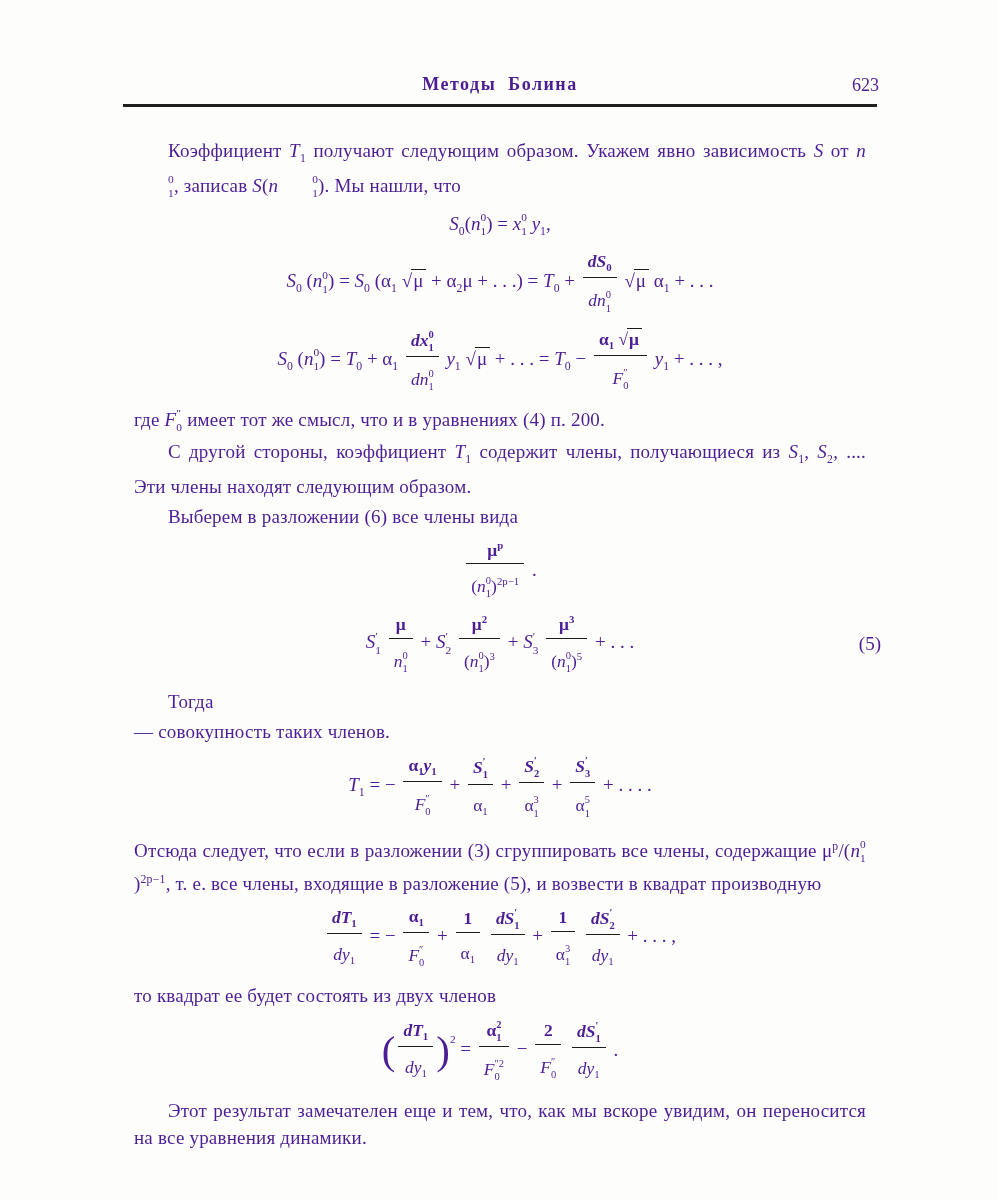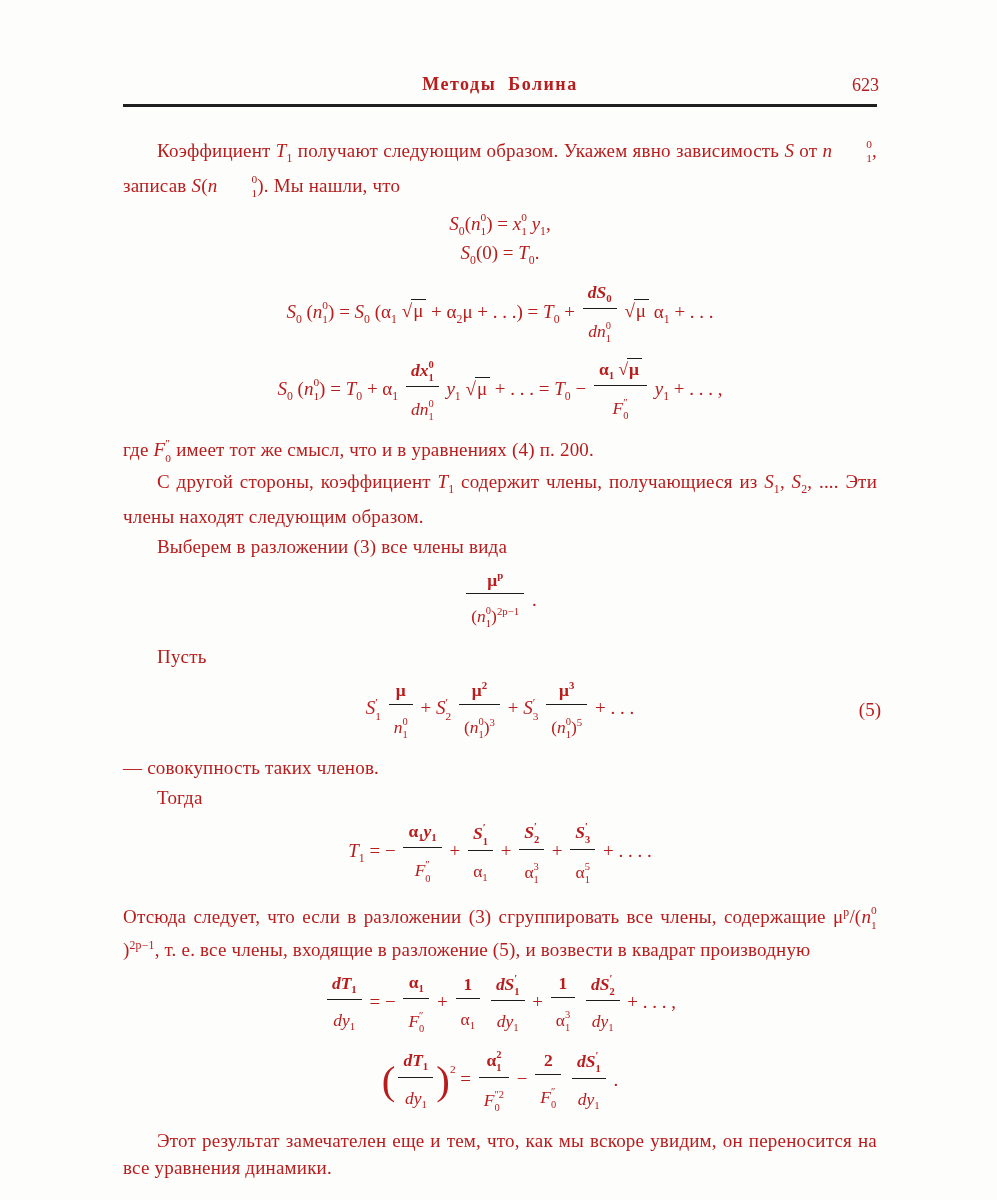--- a/index.html
+++ b/index.html
@@ -2,32 +2,32 @@
 <html lang="ru"><head>
 <meta charset="utf-8">
 <style>
   html,body{margin:0;padding:0;background:#fdfdfc;}
   .page{
     position:relative;
     width:997px;height:1200px;
     box-sizing:border-box;
     padding:74px 120px 40px 123px;
     background:#fdfdfc;
-    color:#b91c1c;
+    color:#4c1d95;
     font-family:"Liberation Serif","DejaVu Serif",serif;
     overflow:hidden;
   }
   
   .header{position:relative;height:26px;}
   .htitle{display:block;text-align:center;font-weight:bold;font-size:18px;letter-spacing:1.5px;word-spacing:6px;}
   .pnum{position:absolute;right:-2px;top:1px;font-size:18px;}
   .rule{border-bottom:3px solid #1f1f1f;margin-top:4px;margin-bottom:30px;}
 
   
-  .para{font-size:19px;line-height:27px;margin:3px 0;text-align:justify;letter-spacing:.2px;}
+  .para{font-size:19px;line-height:27px;margin:3px 11px;text-align:justify;letter-spacing:.2px;}
   .indent{text-indent:34px;}
 
   
   .eq{text-align:center;font-size:19px;margin:9px 0 13px;line-height:1.3;}
   .eq .line{display:block;margin:3px 0;}
   .eqrow{position:relative;}
   .eqnum{position:absolute;right:-4px;top:50%;transform:translateY(-50%);font-size:19px;}
 
   
   i{font-style:italic;}
@@ -51,49 +51,48 @@
   <div class="header">
     <span class="htitle">Методы Болина</span>
     <span class="pnum">623</span>
   </div>
   <div class="rule"></div>
 
   <p class="para indent">Коэффициент <i>T</i><sub>1</sub> получают следующим образом. Укажем явно зависимость <i>S</i> от <i>n</i><span class="ss"><span class="t">0</span><span class="b">1</span></span>, записав <i>S</i>(<i>n</i><span class="ss"><span class="t">0</span><span class="b">1</span></span>). Мы нашли, что</p>
 
   <div class="eq">
     <span class="line"><i>S</i><sub>0</sub>(<i>n</i><span class="ss"><span class="t">0</span><span class="b">1</span></span>) = <i>x</i><span class="ss"><span class="t">0</span><span class="b">1</span></span> <i>y</i><sub>1</sub>,</span>
-    <span class="line"><i>S</i><sub>0</sub>(0) = <i>T</i><sub>0</sub>.</span>
   </div>
 
 
   <div class="eq"><i>S</i><sub>0</sub> (<i>n</i><span class="ss"><span class="t">0</span><span class="b">1</span></span>) = <i>S</i><sub>0</sub> (α<sub>1</sub> <span class="sq">√<span class="ovl">μ</span></span> + α<sub>2</sub>μ + . . .) = <i>T</i><sub>0</sub> + <span class="fr"><span class="nu"><i>dS</i><sub>0</sub></span><span class="de"><i>dn</i><span class="ss"><span class="t">0</span><span class="b">1</span></span></span></span> <span class="sq">√<span class="ovl">μ</span></span> α<sub>1</sub> + . . .</div>
 
 
   <div class="eq"><i>S</i><sub>0</sub> (<i>n</i><span class="ss"><span class="t">0</span><span class="b">1</span></span>) = <i>T</i><sub>0</sub> + α<sub>1</sub> <span class="fr"><span class="nu"><i>dx</i><span class="ss"><span class="t">0</span><span class="b">1</span></span></span><span class="de"><i>dn</i><span class="ss"><span class="t">0</span><span class="b">1</span></span></span></span> <i>y</i><sub>1</sub> <span class="sq">√<span class="ovl">μ</span></span> + . . . = <i>T</i><sub>0</sub> − <span class="fr"><span class="nu">α<sub>1</sub> <span class="sq">√<span class="ovl">μ</span></span></span><span class="de"><i>F</i><span class="ss"><span class="t">″</span><span class="b">0</span></span></span></span> <i>y</i><sub>1</sub> + . . . ,</div>
 
   <p class="para">где <i>F</i><span class="ss"><span class="t">″</span><span class="b">0</span></span> имеет тот же смысл, что и в уравнениях (4) п. 200.</p>
   <p class="para indent">С другой стороны, коэффициент <i>T</i><sub>1</sub> содержит члены, получающиеся из <i>S</i><sub>1</sub>, <i>S</i><sub>2</sub>, .... Эти члены находят следующим образом.</p>
-  <p class="para indent">Выберем в разложении (3) все члены вида</p>
+  <p class="para indent">Выберем в разложении (6) все члены вида</p>
 
   <div class="eq"><span class="fr"><span class="nu">μ<sup>p</sup></span><span class="de">(<i>n</i><span class="ss"><span class="t">0</span><span class="b">1</span></span>)<sup>2p−1</sup></span></span><span class="enddot"> .</span></div>
 
-  <p class="para indent">Пусть</p>
 
   <div class="eqrow">
     <div class="eq"><i>S</i><span class="ss"><span class="t">′</span><span class="b">1</span></span> <span class="fr"><span class="nu">μ</span><span class="de"><i>n</i><span class="ss"><span class="t">0</span><span class="b">1</span></span></span></span> + <i>S</i><span class="ss"><span class="t">′</span><span class="b">2</span></span> <span class="fr"><span class="nu">μ<sup>2</sup></span><span class="de">(<i>n</i><span class="ss"><span class="t">0</span><span class="b">1</span></span>)<sup>3</sup></span></span> + <i>S</i><span class="ss"><span class="t">′</span><span class="b">3</span></span> <span class="fr"><span class="nu">μ<sup>3</sup></span><span class="de">(<i>n</i><span class="ss"><span class="t">0</span><span class="b">1</span></span>)<sup>5</sup></span></span> + . . .</div>
     <span class="eqnum">(5)</span>
   </div>
 
+  <p class="para indent">Тогда</p>
   <p class="para">— совокупность таких членов.</p>
-  <p class="para indent">Тогда</p>
 
   <div class="eq"><i>T</i><sub>1</sub> = − <span class="fr"><span class="nu">α<sub>1</sub><i>y</i><sub>1</sub></span><span class="de"><i>F</i><span class="ss"><span class="t">″</span><span class="b">0</span></span></span></span> + <span class="fr"><span class="nu"><i>S</i><span class="ss"><span class="t">′</span><span class="b">1</span></span></span><span class="de">α<sub>1</sub></span></span> + <span class="fr"><span class="nu"><i>S</i><span class="ss"><span class="t">′</span><span class="b">2</span></span></span><span class="de">α<span class="ss"><span class="t">3</span><span class="b">1</span></span></span></span> + <span class="fr"><span class="nu"><i>S</i><span class="ss"><span class="t">′</span><span class="b">3</span></span></span><span class="de">α<span class="ss"><span class="t">5</span><span class="b">1</span></span></span></span> + . . . .</div>
 
   <p class="para">Отсюда следует, что если в разложении (3) сгруппировать все члены, содержащие μ<sup>p</sup>/(<i>n</i><span class="ss"><span class="t">0</span><span class="b">1</span></span>)<sup>2p−1</sup>, т. е. все члены, входящие в разложение (5), и возвести в квадрат производную</p>
 
   <div class="eq"><span class="fr"><span class="nu"><i>dT</i><sub>1</sub></span><span class="de"><i>dy</i><sub>1</sub></span></span> = − <span class="fr"><span class="nu">α<sub>1</sub></span><span class="de"><i>F</i><span class="ss"><span class="t">″</span><span class="b">0</span></span></span></span> + <span class="fr"><span class="nu">1</span><span class="de">α<sub>1</sub></span></span> <span class="fr"><span class="nu"><i>dS</i><span class="ss"><span class="t">′</span><span class="b">1</span></span></span><span class="de"><i>dy</i><sub>1</sub></span></span> + <span class="fr"><span class="nu">1</span><span class="de">α<span class="ss"><span class="t">3</span><span class="b">1</span></span></span></span> <span class="fr"><span class="nu"><i>dS</i><span class="ss"><span class="t">′</span><span class="b">2</span></span></span><span class="de"><i>dy</i><sub>1</sub></span></span> + . . . ,</div>
 
+  <p class="para">то квадрат ее будет состоять из двух членов</p>
 
   <div class="eq"><span class="bp">(</span><span class="fr"><span class="nu"><i>dT</i><sub>1</sub></span><span class="de"><i>dy</i><sub>1</sub></span></span><span class="bp">)</span><span class="p2">2</span> = <span class="fr"><span class="nu">α<span class="ss"><span class="t">2</span><span class="b">1</span></span></span><span class="de"><i>F</i><span class="ss"><span class="t">″2</span><span class="b">0</span></span></span></span> − <span class="fr"><span class="nu">2</span><span class="de"><i>F</i><span class="ss"><span class="t">″</span><span class="b">0</span></span></span></span> <span class="fr"><span class="nu"><i>dS</i><span class="ss"><span class="t">′</span><span class="b">1</span></span></span><span class="de"><i>dy</i><sub>1</sub></span></span><span class="enddot"> .</span></div>
 
   <p class="para indent">Этот результат замечателен еще и тем, что, как мы вскоре увидим, он переносится на все уравнения динамики.</p>
 
 </div>
 
 </body></html>

